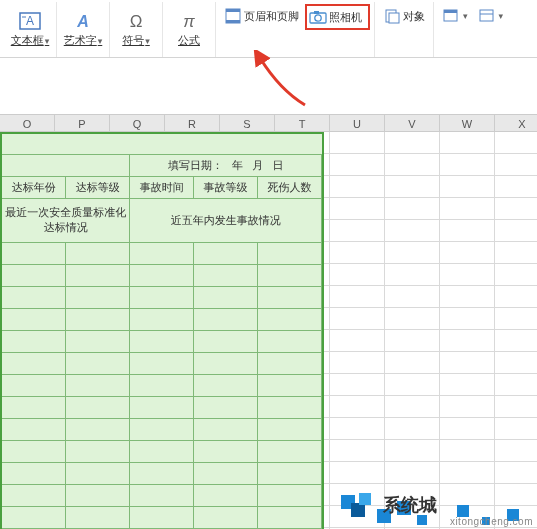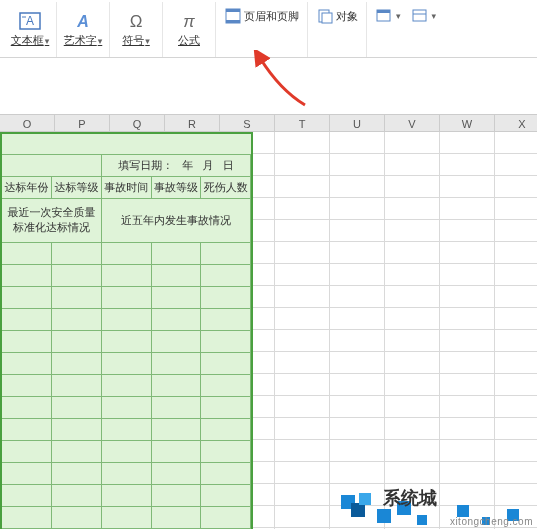--- a/index.html
+++ b/index.html
@@ -14,27 +14,27 @@
     .small-btn{display:flex;align-items:center;height:24px;padding:0 4px;font-size:11px;color:#333;cursor:pointer;white-space:nowrap;}
     .small-btn .ico{width:18px;display:flex;align-items:center;justify-content:center;margin-right:2px;}
     .camera-hl{border:2px solid #e03a2a;padding:0 6px 0 2px;height:26px;}
     .area{position:absolute;top:58px;left:0;right:0;bottom:0;overflow:hidden;}
     .col-hdr{position:absolute;top:56px;left:0;right:0;height:18px;display:flex;background:#e8e8e8;border-top:1px solid #ccc;border-bottom:1px solid #ccc;font-size:11px;color:#555;}
     .col-hdr div{flex:0 0 55px;border-right:1px solid #ccc;text-align:center;line-height:18px;}
     .grid{position:absolute;top:74px;left:0;right:0;bottom:0;}
     .grid .row{height:22px;display:flex;}
     .grid .cell{flex:0 0 55px;border-right:1px solid #d9d9d9;border-bottom:1px solid #d9d9d9;}
     
-    .green{position:absolute;top:74px;left:0;width:253px;background:#dff3d8;border:2px solid #4aa03f;}
+    .green{position:absolute;top:74px;left:0;width:324px;background:#dff3d8;border:2px solid #4aa03f;}
     .green table{width:100%;border-collapse:collapse;table-layout:fixed;}
     .green td,.green th{border:1px solid #7fb977;font-size:11px;color:#333;text-align:center;height:22px;padding:1px;}
     .green .tall{height:44px;}
     .arrow{position:absolute;top:50px;left:250px;width:60px;height:60px;}
     .watermark{position:absolute;bottom:2px;right:4px;font-size:10px;color:#888;letter-spacing:0.5px;pointer-events:none;}
-    .logo{position:absolute;bottom:6px;right:100px;display:flex;gap:6px;}
+    .logo{position:absolute;bottom:6px;right:100px;display:flex;align-items:center;gap:6px;}
     .logo-ico{width:38px;height:34px;}
     .logo-txt{display:flex;flex-direction:column;line-height:1.1;}
     .logo-cn{font-size:18px;font-weight:600;color:#333;}
     .deco{position:absolute;bottom:0;right:0;width:220px;height:32px;}
   </style>
 </head>
 <body>
 
 <div class="ribbon">
   <div class="grp">
@@ -87,20 +87,30 @@
     <div class="small-col">
       <div class="small-btn">
         <span class="ico">
           <svg width="16" height="16">
               <rect x="1" y="1" width="14" height="14" fill="none" stroke="#5a88c6"></rect>
               <rect x="1" y="1" width="14" height="3" fill="#5a88c6"></rect>
               <rect x="1" y="12" width="14" height="3" fill="#5a88c6"></rect>
             </svg>
         </span>
         <span>页眉和页脚</span>
+      </div>
+      <div class="small-btn camera-hl">
+        <span class="ico">
+          <svg width="18" height="16">
+              <rect x="1" y="4" width="16" height="10" rx="1" fill="none" stroke="#4a8fd0" stroke-width="1.3"></rect>
+              <rect x="5" y="2" width="5" height="3" fill="#4a8fd0"></rect>
+              <circle cx="9" cy="9" r="3.2" fill="none" stroke="#4a8fd0" stroke-width="1.3"></circle>
+            </svg>
+        </span>
+        <span>照相机</span>
       </div>
     </div>
   </div>
 
   <div class="grp">
     <div class="small-col">
       <div class="small-btn">
         <span class="ico">
           <svg width="16" height="16">
               <rect x="2" y="2" width="10" height="12" fill="none" stroke="#5a88c6"></rect>

